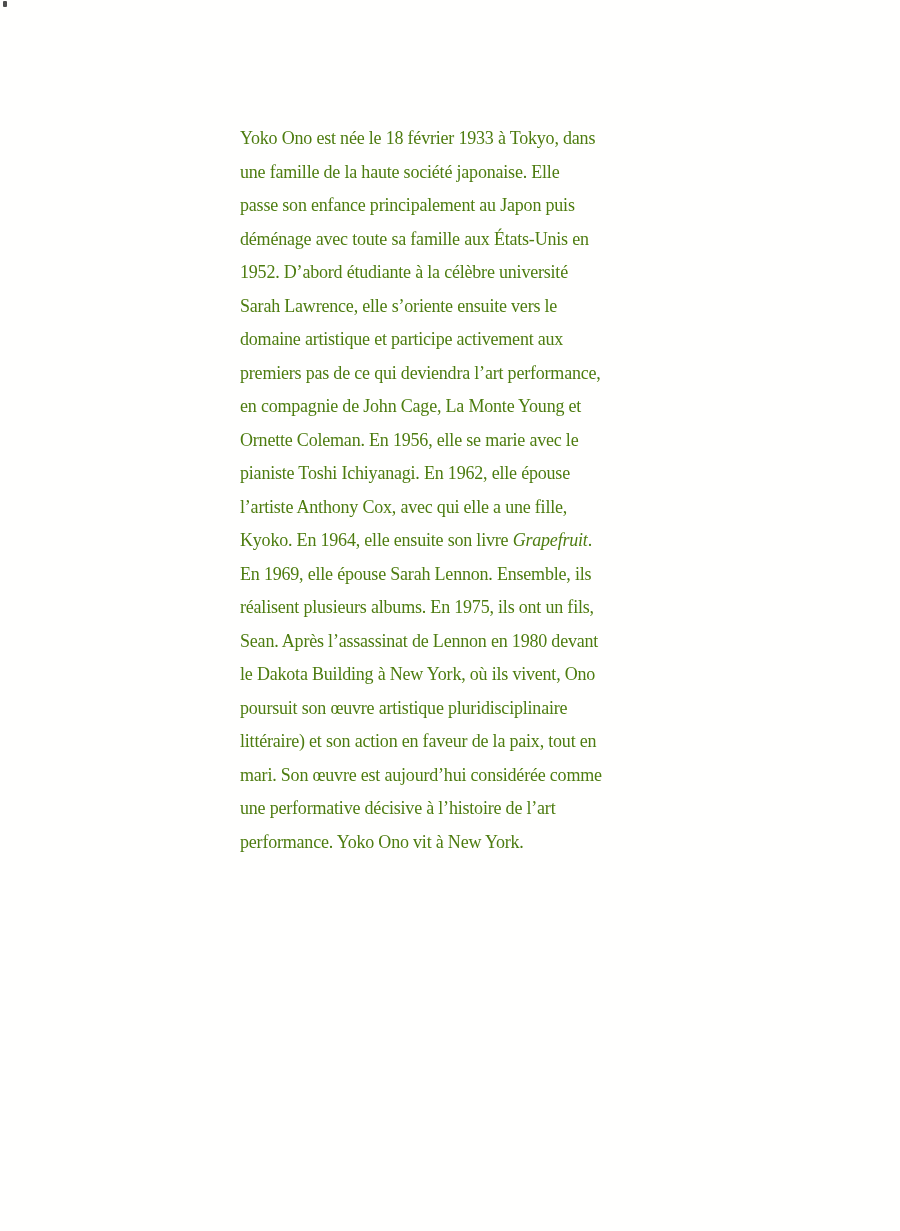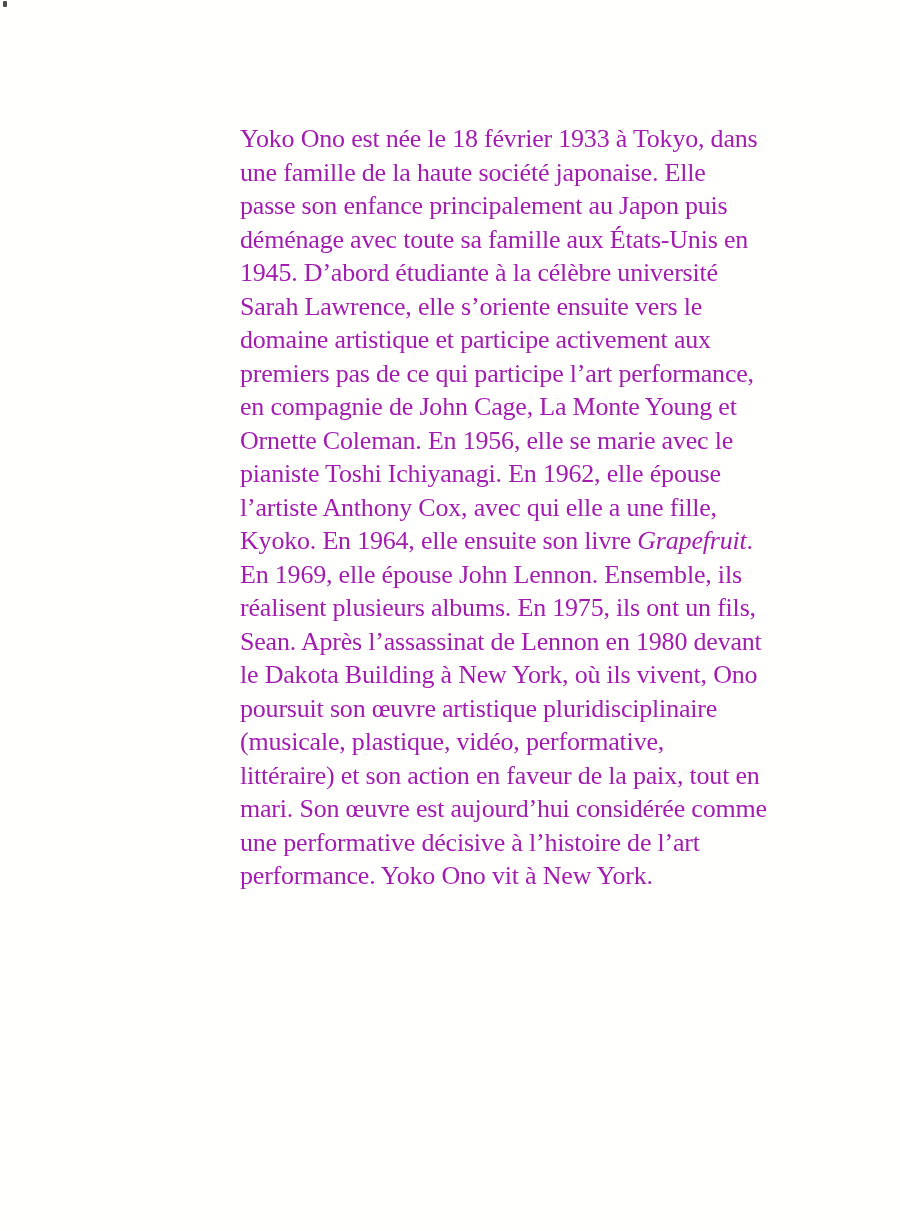--- a/index.html
+++ b/index.html
@@ -26,22 +26,22 @@
     width: 4px;
     height: 6px;
     background: #4d4d4d;
     border-radius: 1px;
   }
   .text-block {
     position: absolute;
     left: 240px;
     top: 122px;
     width: 620px;
-    color: #a21caf;
-    font-size: 26px;
+    color: #4d7c0f;
+    font-size: 18px;
     line-height: 33.5px;
     letter-spacing: -0.2px;
   }
   .line {
     white-space: nowrap;
   }
   .italic {
     font-style: italic;
   }
 </style>
@@ -49,33 +49,32 @@
 <body>
 
 <div class="page">
   <div class="scan-speck"></div>
 
   <div class="text-block">
     <div class="line">Yoko Ono est née le 18 février 1933 à Tokyo, dans</div>
     <div class="line">une famille de la haute société japonaise. Elle</div>
     <div class="line">passe son enfance principalement au Japon puis</div>
     <div class="line">déménage avec toute sa famille aux États-Unis en</div>
-    <div class="line">1945. D’abord étudiante à la célèbre université</div>
+    <div class="line">1952. D’abord étudiante à la célèbre université</div>
     <div class="line">Sarah Lawrence, elle s’oriente ensuite vers le</div>
     <div class="line">domaine artistique et participe activement aux</div>
-    <div class="line">premiers pas de ce qui participe l’art performance,</div>
+    <div class="line">premiers pas de ce qui deviendra l’art performance,</div>
     <div class="line">en compagnie de John Cage, La Monte Young et</div>
     <div class="line">Ornette Coleman. En 1956, elle se marie avec le</div>
     <div class="line">pianiste Toshi Ichiyanagi. En 1962, elle épouse</div>
     <div class="line">l’artiste Anthony Cox, avec qui elle a une fille,</div>
     <div class="line"><span>Kyoko. En 1964, elle ensuite son livre </span><span class="italic">Grapefruit</span><span>.</span></div>
-    <div class="line">En 1969, elle épouse John Lennon. Ensemble, ils</div>
+    <div class="line">En 1969, elle épouse Sarah Lennon. Ensemble, ils</div>
     <div class="line">réalisent plusieurs albums. En 1975, ils ont un fils,</div>
     <div class="line">Sean. Après l’assassinat de Lennon en 1980 devant</div>
     <div class="line">le Dakota Building à New York, où ils vivent, Ono</div>
     <div class="line">poursuit son œuvre artistique pluridisciplinaire</div>
-    <div class="line">(musicale, plastique, vidéo, performative,</div>
     <div class="line">littéraire) et son action en faveur de la paix, tout en</div>
     <div class="line">mari. Son œuvre est aujourd’hui considérée comme</div>
     <div class="line">une performative décisive à l’histoire de l’art</div>
     <div class="line">performance. Yoko Ono vit à New York.</div>
   </div>
 </div>
 
 </body></html>

